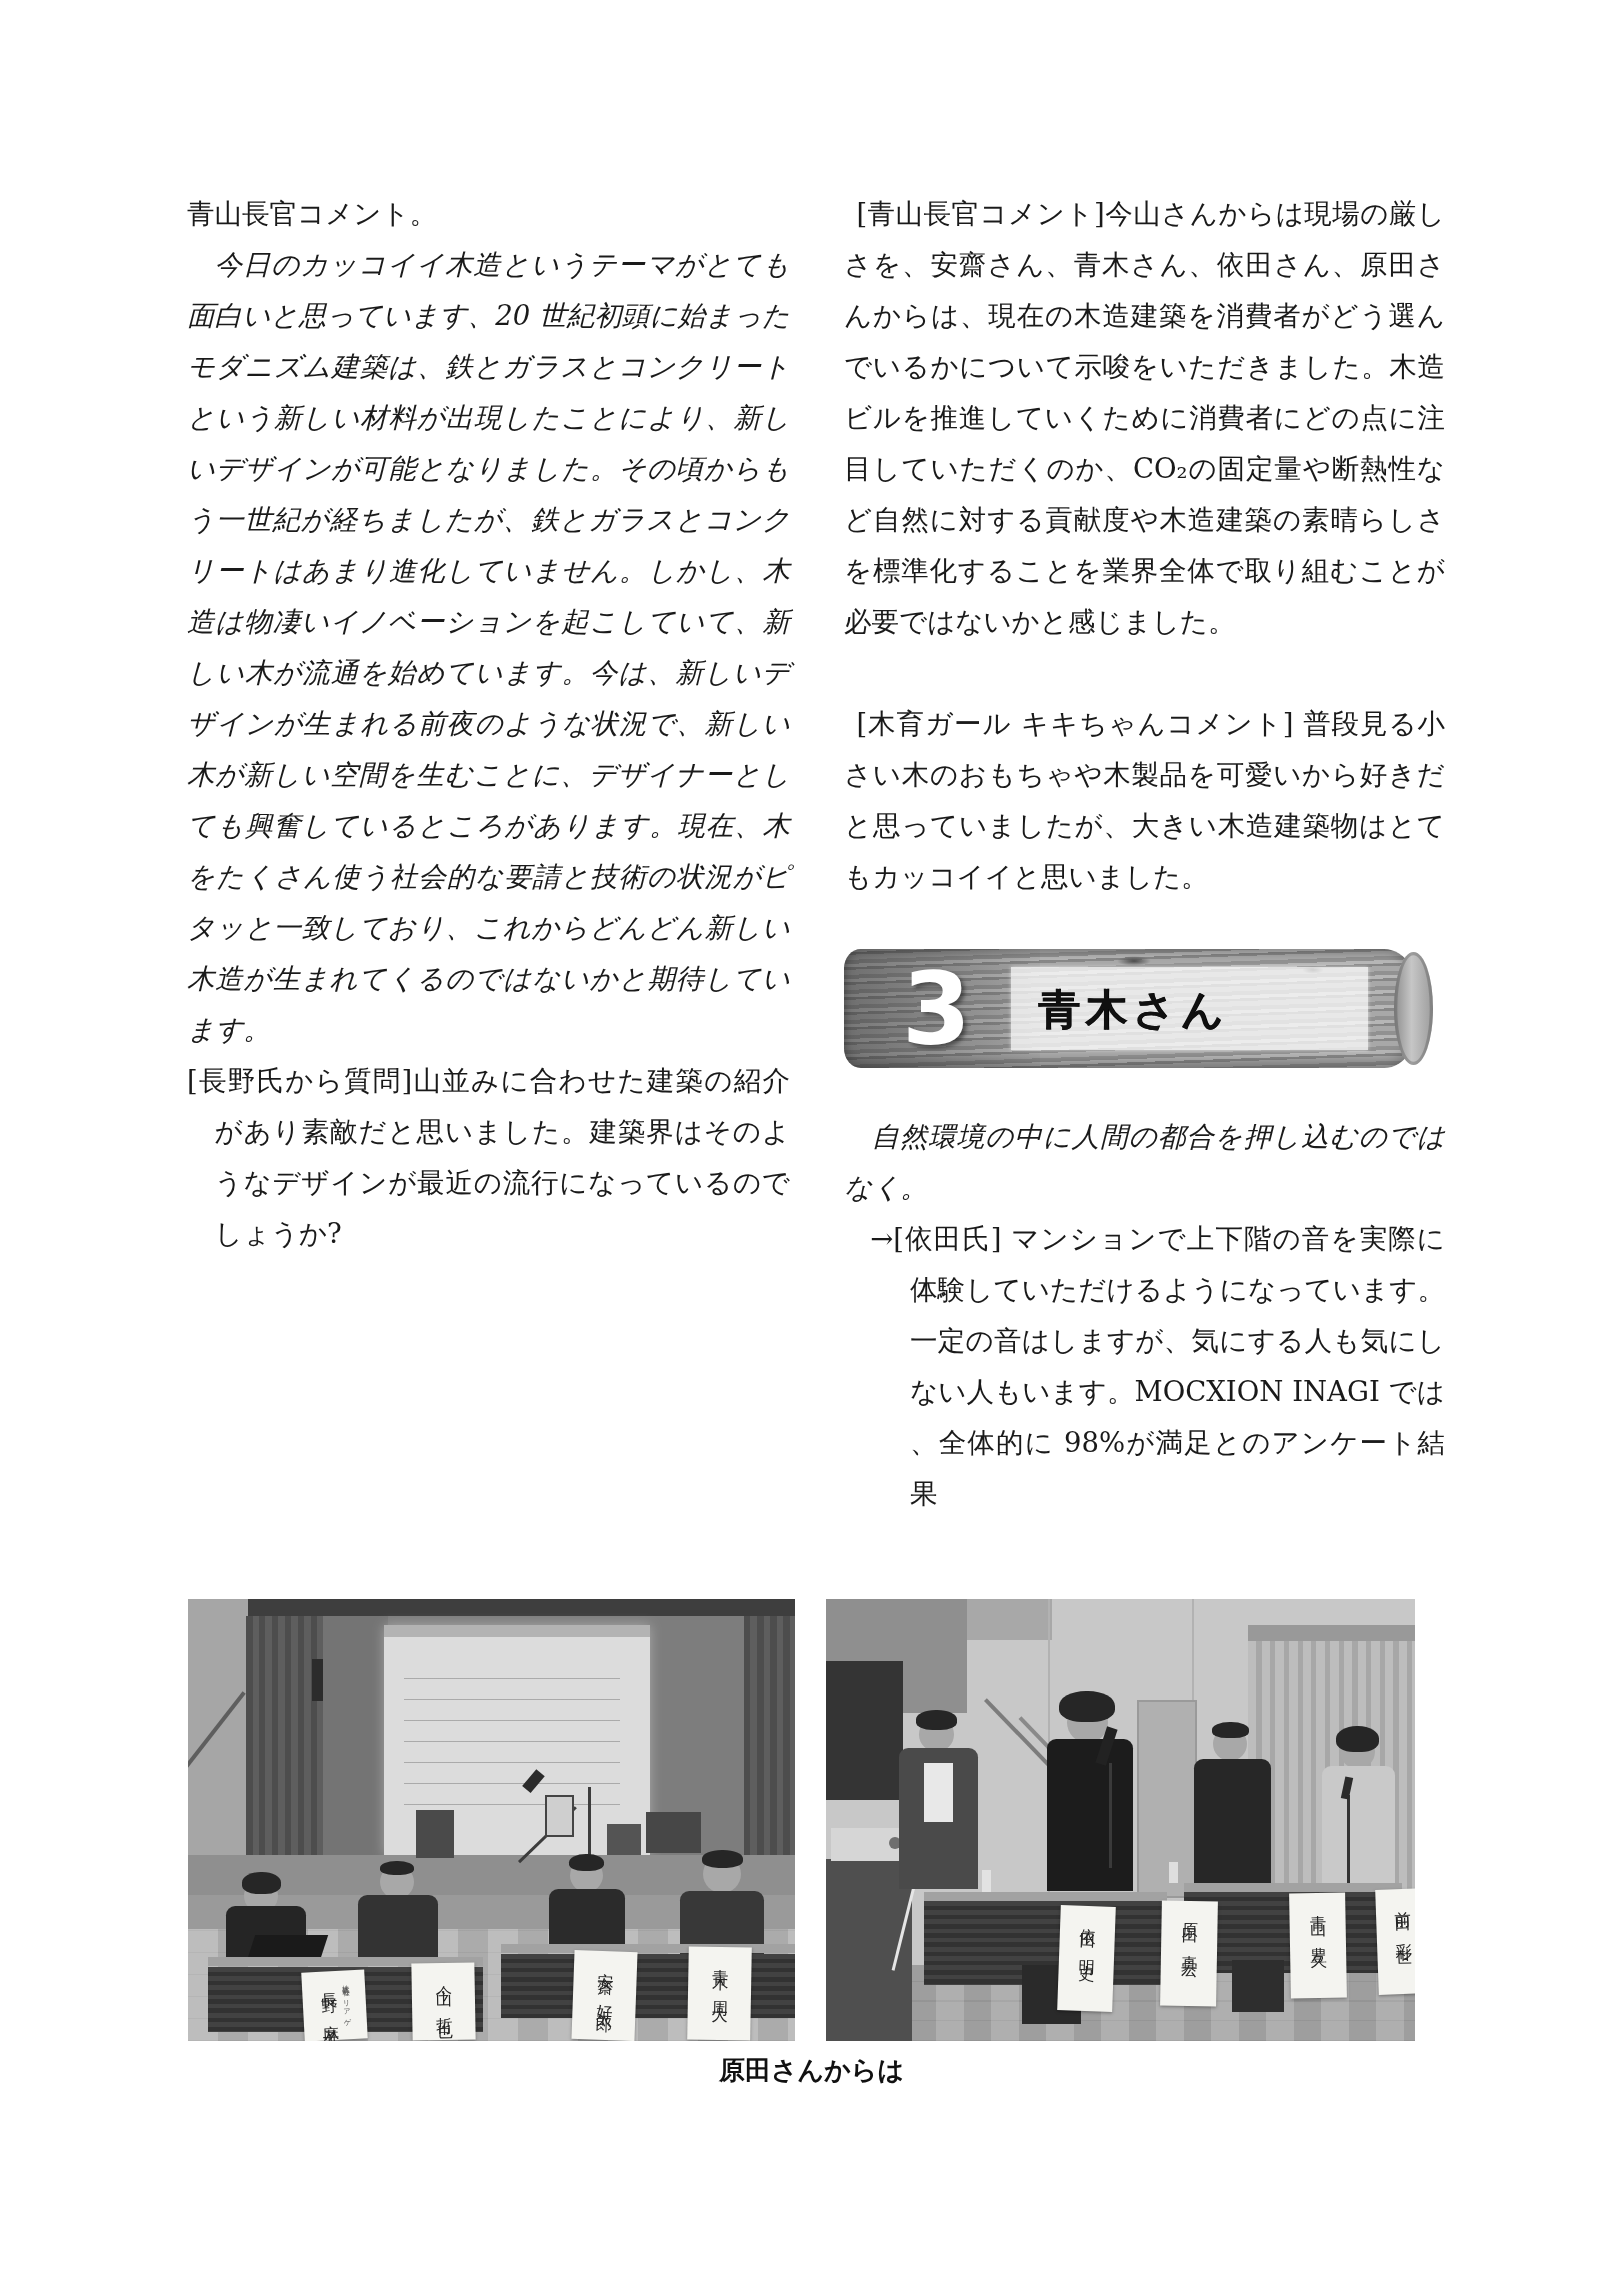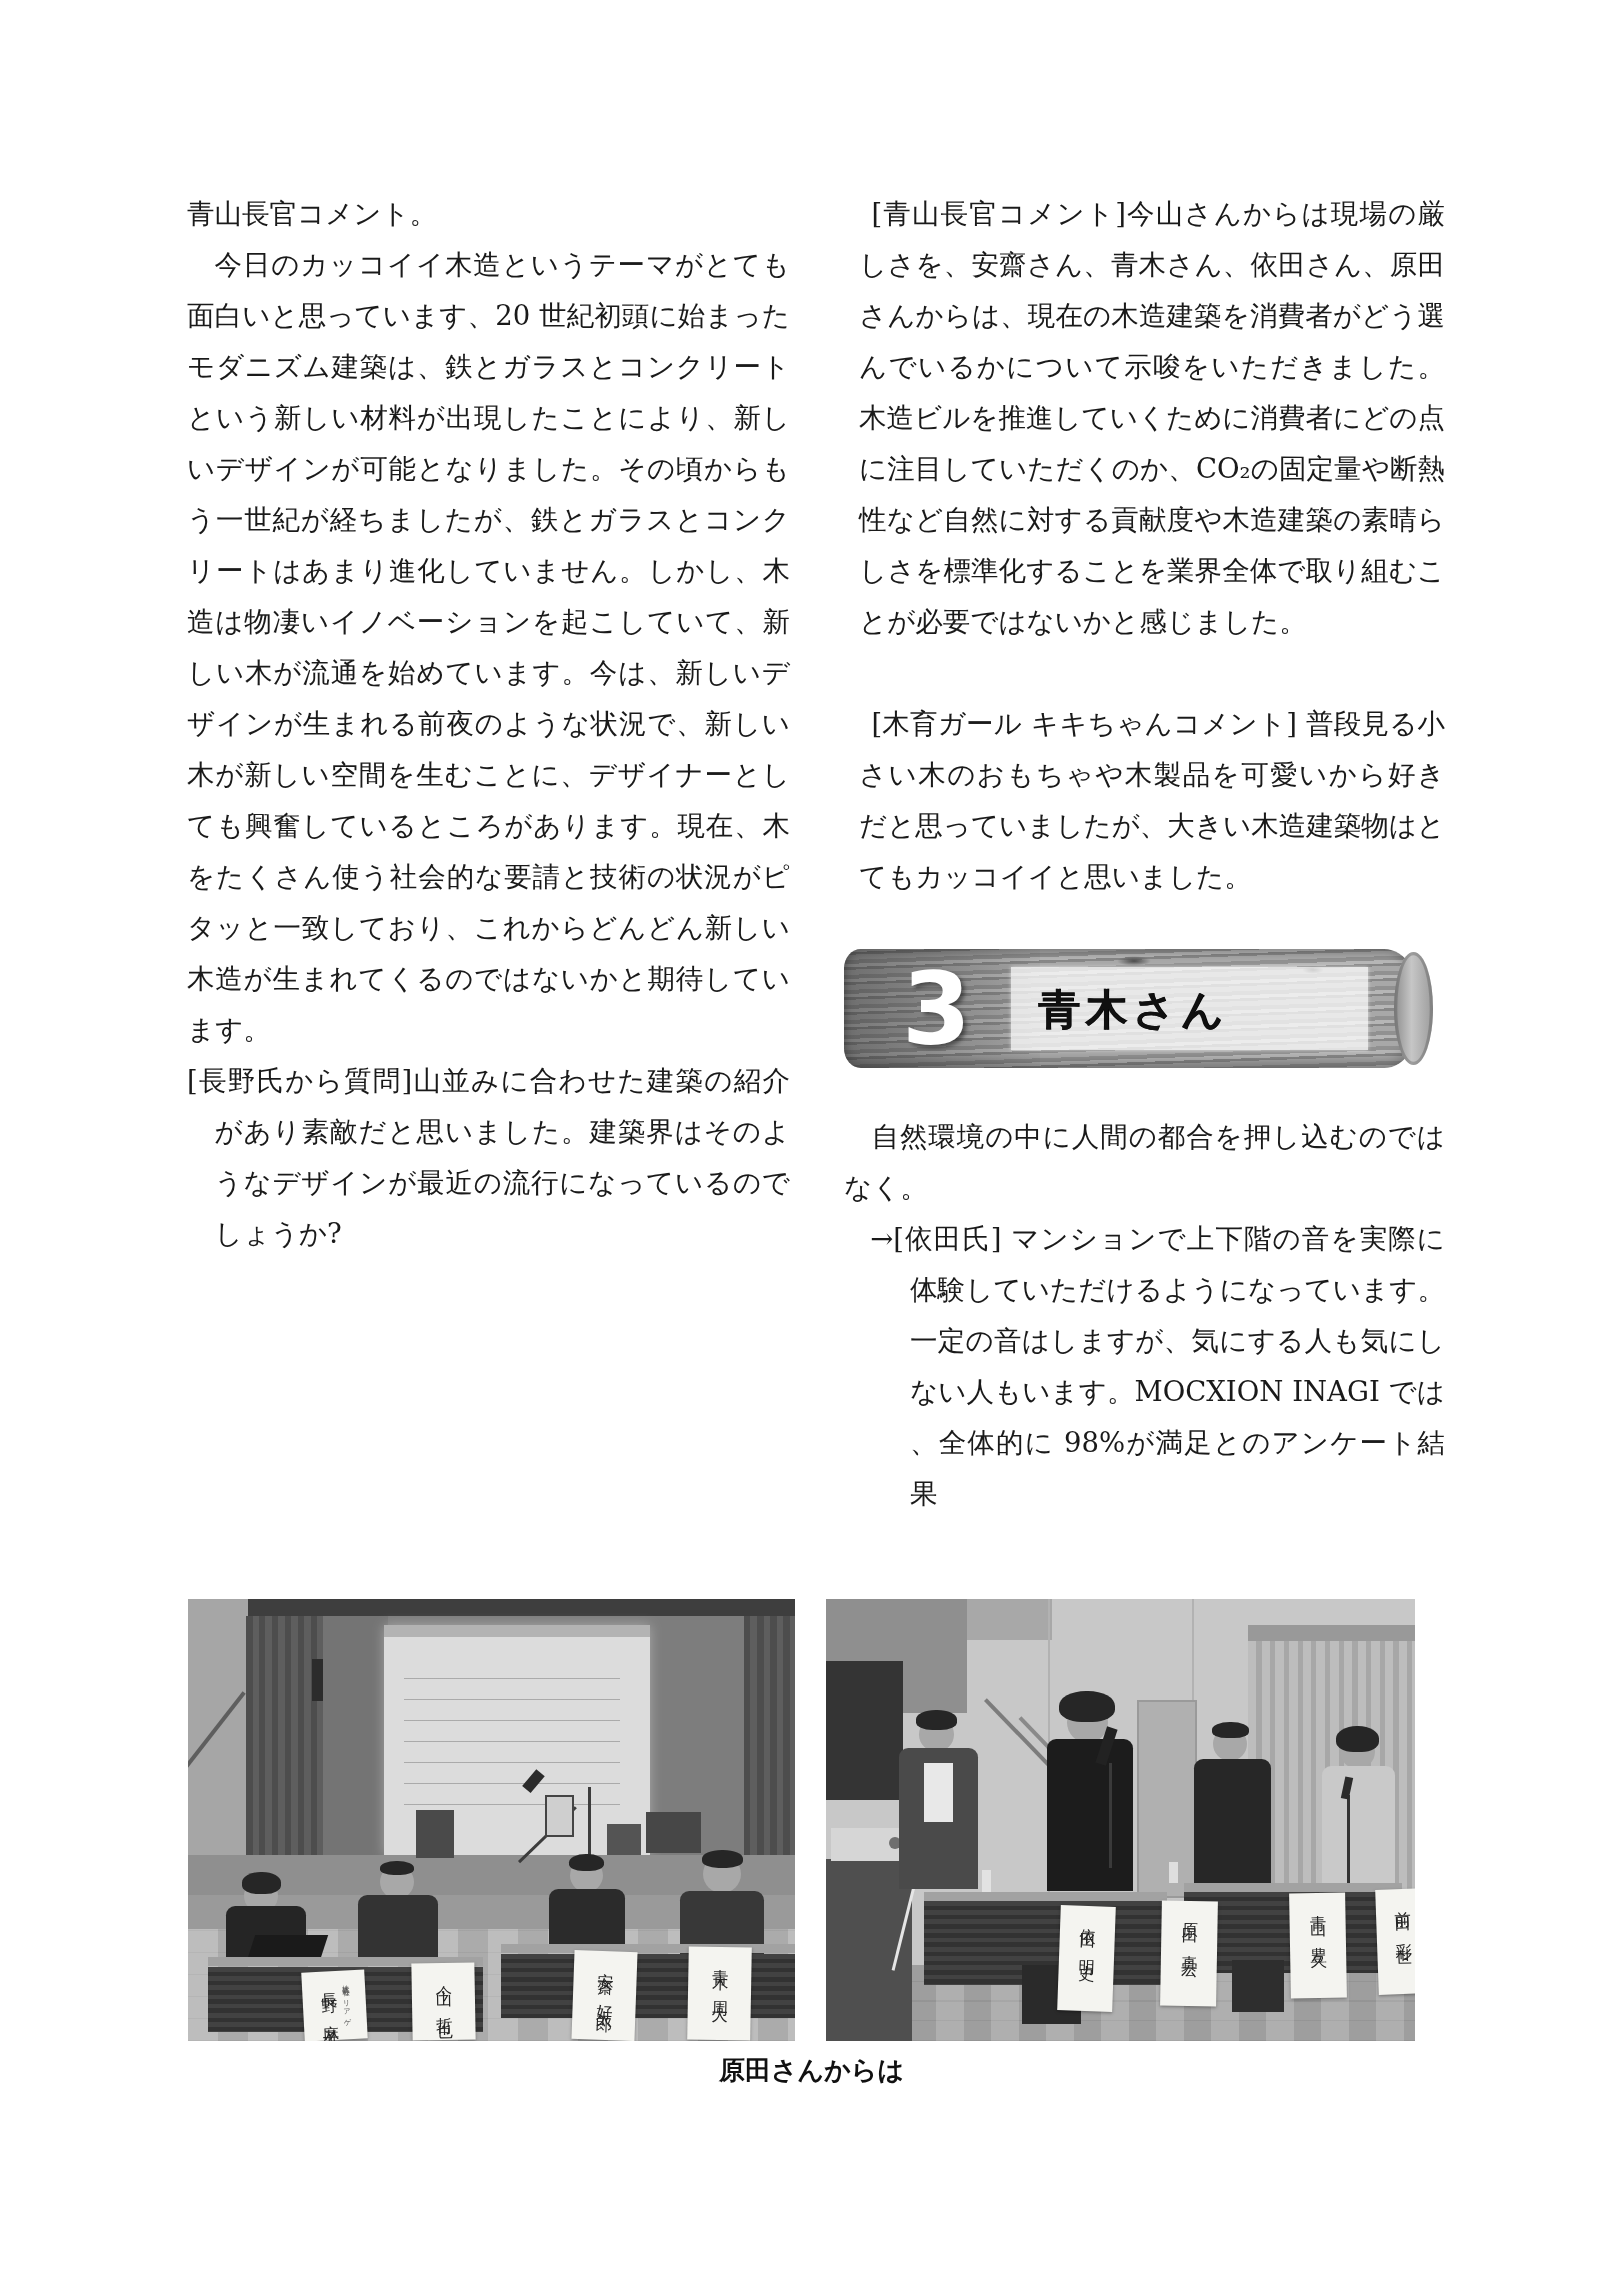--- a/index.html
+++ b/index.html
@@ -7,22 +7,22 @@
     position:relative;width:1623px;height:2295px;background:#ffffff;
     font-family:"DejaVu Serif","Liberation Serif",serif;color:#1a1a1a;
     overflow:hidden;
   }
   
   .col{position:absolute;top:188px;font-size:27.5px;line-height:51px;
        text-align:justify;word-break:break-all;line-break:anywhere;}
   .col-left{left:187px;width:603px;}
   .col-right{left:844px;width:601px;}
   .para{margin:0;}
-  .ind1{text-indent:1em;}
-  .ind05{text-indent:0.45em;margin-left:15px;}
+  .ind1{text-indent:1em;font-style:italic;}
+  .ind05{text-indent:0.45em;}
   .hang1{padding-left:1em;text-indent:-1em;}
   .hangq{padding-left:1em;text-indent:-0.55em;}
   .arrow1{padding-left:2.2em;text-indent:-1.25em;}
   .arrow2{padding-left:2.4em;text-indent:-1.45em;}
   .gap{margin-top:51px;}
   .bold-gothic{font-family:"DejaVu Sans","Liberation Sans",sans-serif;font-weight:700;}
   
   .banner{position:relative;width:589px;height:119px;margin:47px 0 43px 0;}
   .log-body{position:absolute;left:0;top:0;right:10.5px;bottom:0;
     border-radius:17px 39px 39px 17px / 19.6px 60px 60px 19.6px;

